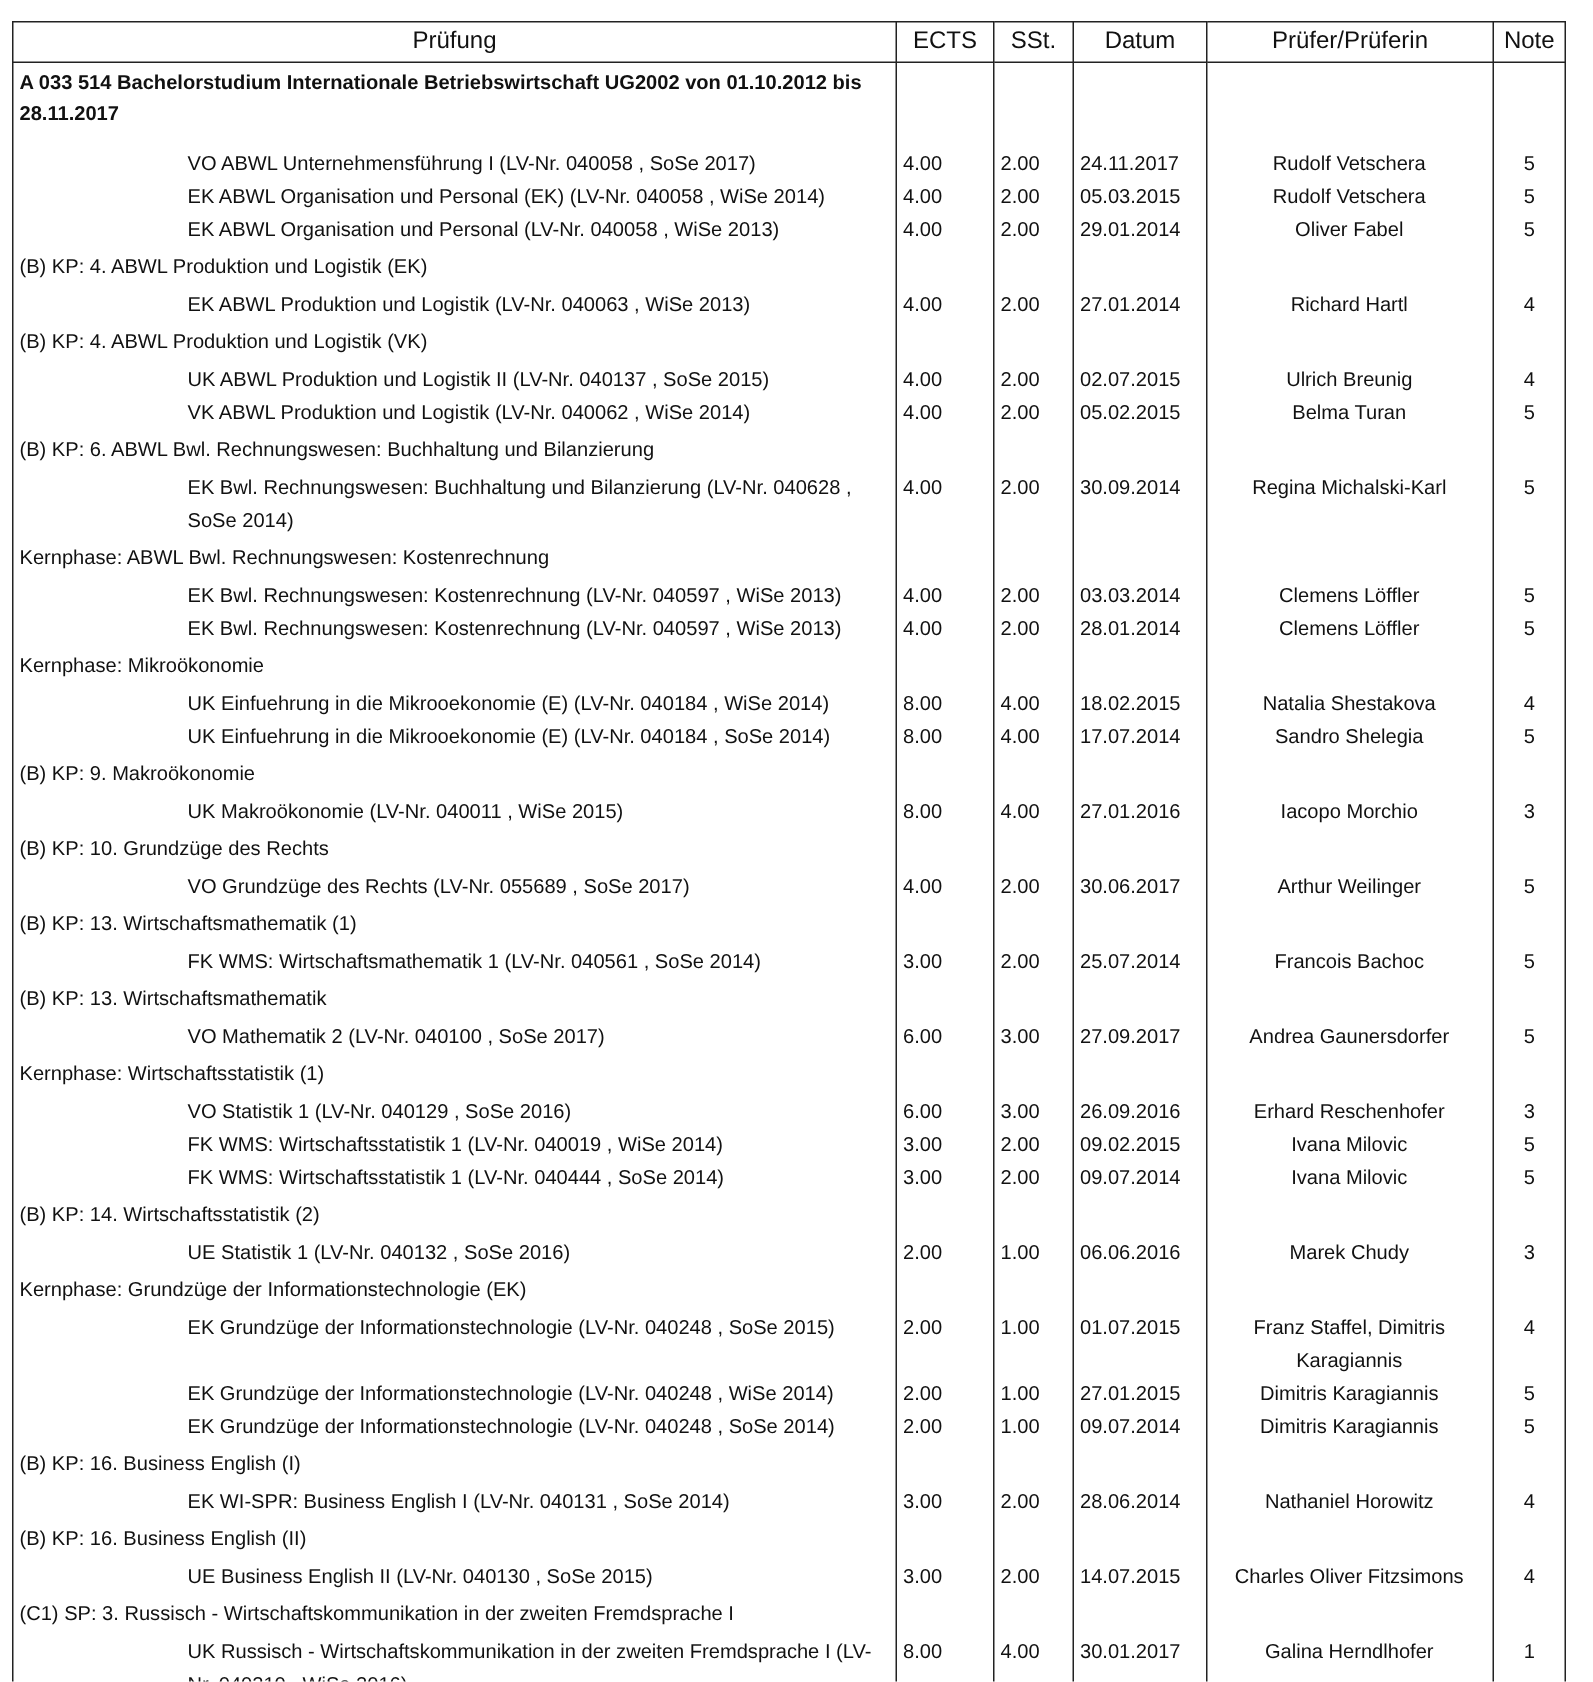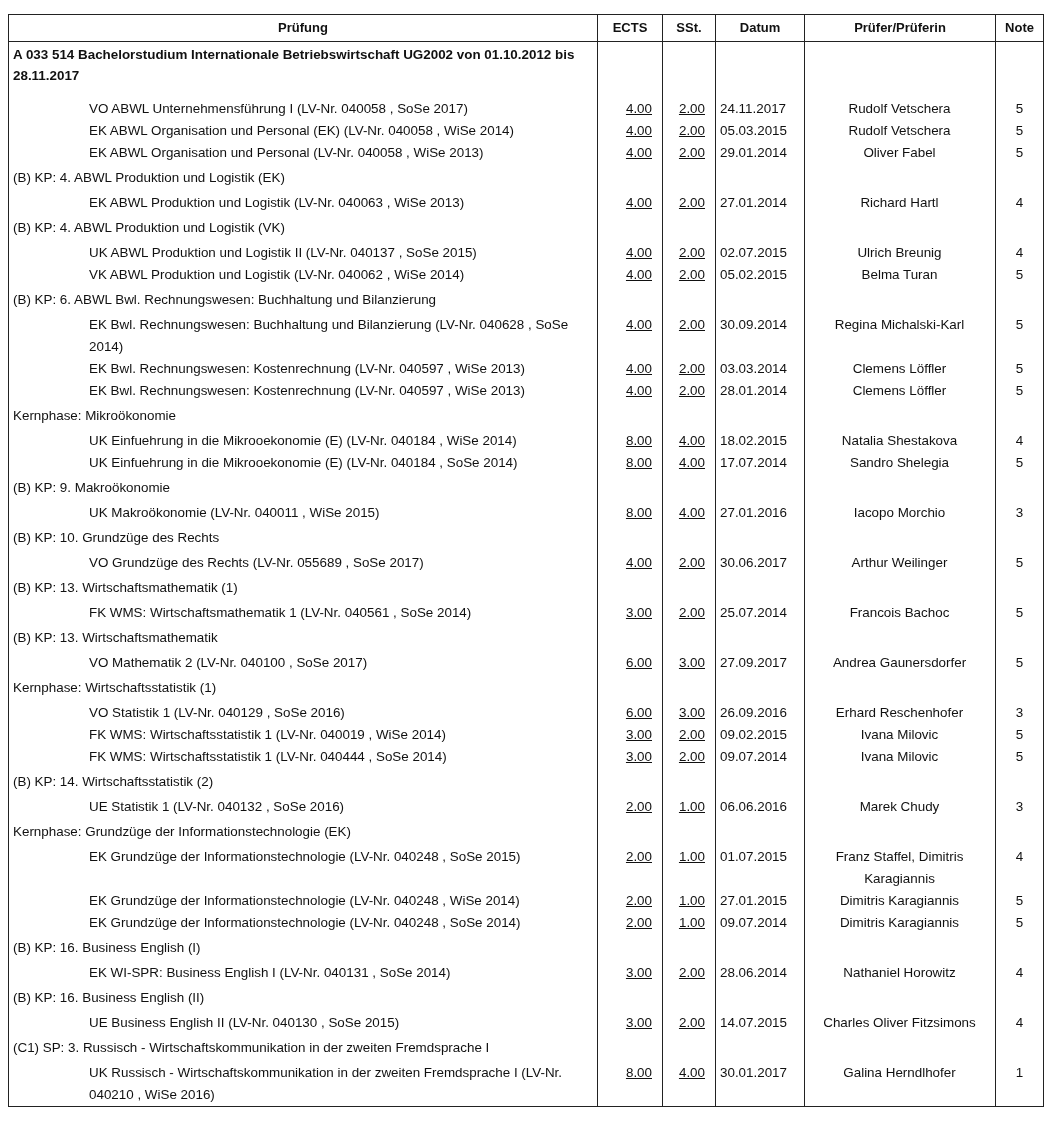--- a/index.html
+++ b/index.html
@@ -1,29 +1,29 @@
 <!DOCTYPE html>
 <html><head>
 <meta charset="utf-8">
 <style>
   html, body { margin: 0; padding: 0; background: #ffffff; }
   body { width: 1062px; height: 1121px; position: relative; font-family: "Liberation Sans", "DejaVu Sans", sans-serif; color: #111; }
   .sheet { position: absolute; left: 8px; top: 14px; width: 1035px; }
   table { border-collapse: collapse; width: 1035px; table-layout: fixed; font-size: 13.4px; line-height: 22px; }
   col.c1 { width: 589px; } col.c2 { width: 65px; } col.c3 { width: 53px; }
   col.c4 { width: 89px; } col.c5 { width: 191px; } col.c6 { width: 48px; }
-  th { font-weight: bold; border: 1.4px solid #222; height: 26px; padding: 0 4px; text-align: center; font-size: 13px; }
+  th { font-weight: normal; border: 1.4px solid #222; height: 26px; padding: 0 4px; text-align: center; font-size: 16px; }
   td { border-left: 1.4px solid #222; border-right: 1.4px solid #222; padding: 0 4px; vertical-align: top; }
   tbody tr:last-child td { border-bottom: 1.4px solid #222; }
   .program td { padding-top: 2px; }
   .program .title { font-weight: bold; line-height: 21px; margin-left: 22px; }
   .group .title { }
-  .course .title { padding-left: 80px; }
+  .course .title { padding-left: 116px; }
   .group td { padding-top: 3px; padding-bottom: 3px; }
-  .num { text-align: right; padding-right: 10px; text-decoration: underline; }
+  .num { padding-right: 10px; }
   .date { text-align: left; padding-right: 6px; }
   .examiner { text-align: center; padding-left: 3px; }
   .grade { text-align: center; }
   .pad-bottom td { padding-bottom: 12px; }
 </style>
 </head>
 <body>
 
 <div class="sheet">
   <table>
@@ -127,20 +127,28 @@
           <td></td>
         </tr>
         <tr class="course">
           <td class="title">EK Bwl. Rechnungswesen: Buchhaltung und Bilanzierung (LV-Nr. 040628 , SoSe 2014)</td>
           <td class="num">4.00</td>
           <td class="num">2.00</td>
           <td class="date">30.09.2014</td>
           <td class="examiner">Regina Michalski-Karl</td>
           <td class="grade">5</td>
         </tr>
+        <tr class="group">
+          <td class="title">Kernphase: ABWL Bwl. Rechnungswesen: Kostenrechnung</td>
+          <td></td>
+          <td></td>
+          <td></td>
+          <td></td>
+          <td></td>
+        </tr>
         <tr class="course">
           <td class="title">EK Bwl. Rechnungswesen: Kostenrechnung (LV-Nr. 040597 , WiSe 2013)</td>
           <td class="num">4.00</td>
           <td class="num">2.00</td>
           <td class="date">03.03.2014</td>
           <td class="examiner">Clemens Löffler</td>
           <td class="grade">5</td>
         </tr>
         <tr class="course">
           <td class="title">EK Bwl. Rechnungswesen: Kostenrechnung (LV-Nr. 040597 , WiSe 2013)</td>

